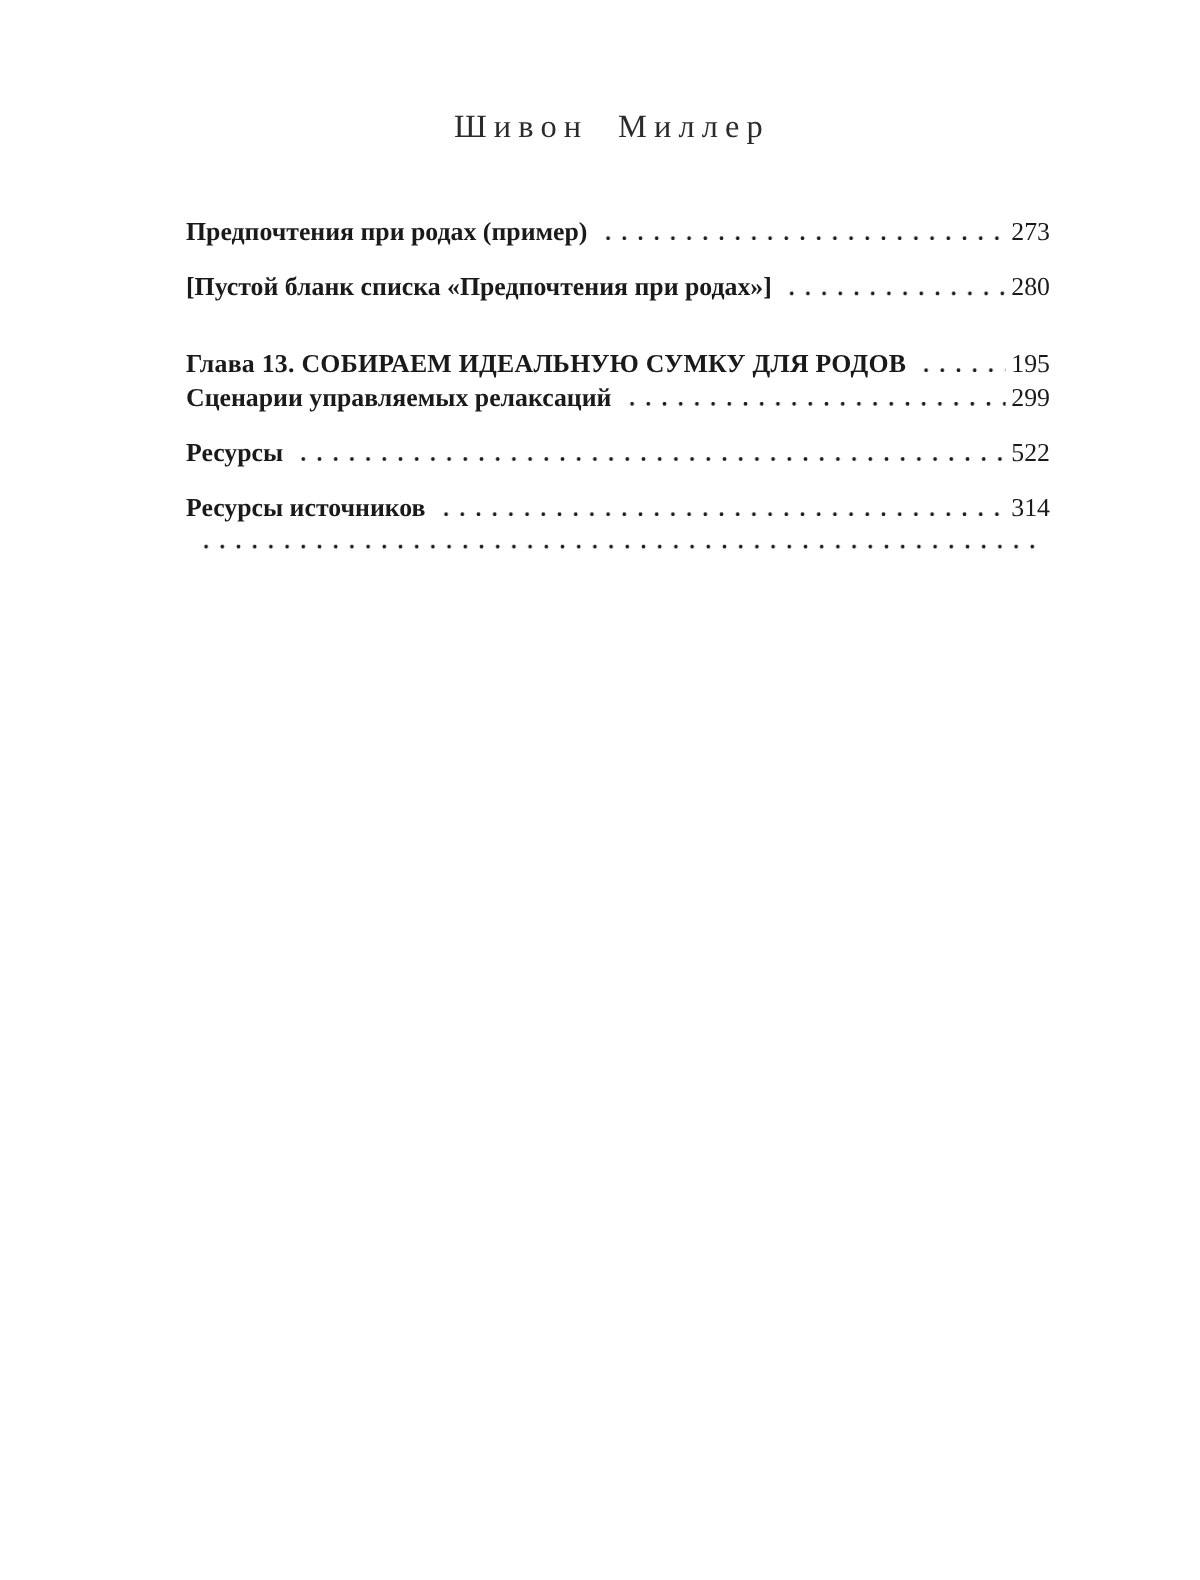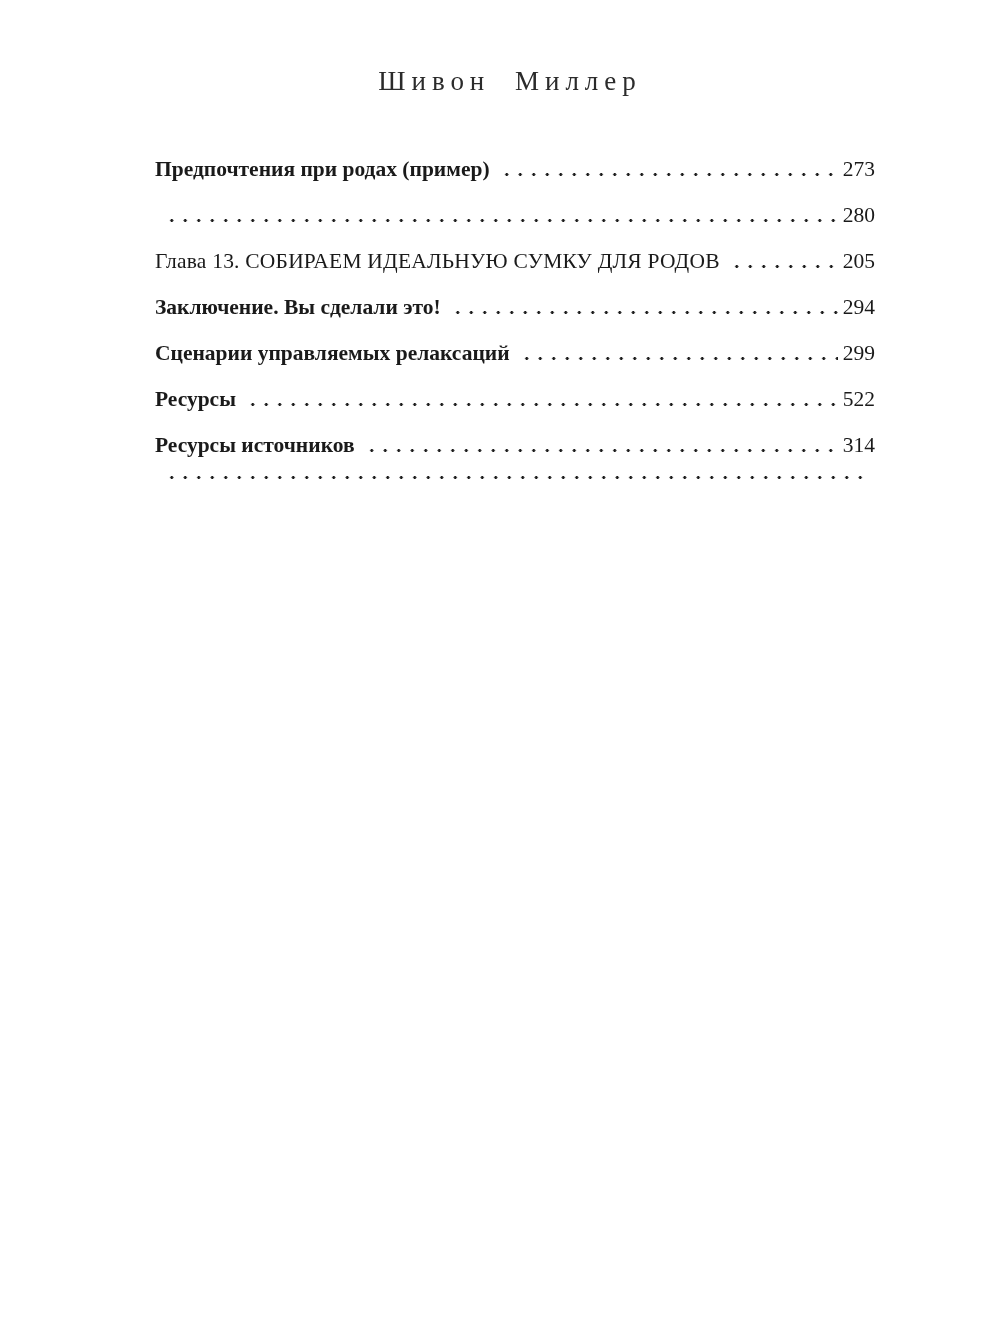--- a/index.html
+++ b/index.html
@@ -11,21 +11,21 @@
     color: #1a1a1a;
     overflow: hidden;
   }
   .page {
     position: relative;
     width: 1000px;
     height: 1317px;
     background: #ffffff;
   }
   .author-header {
-    padding-top: 64px;
+    padding-top: 88px;
     text-align: center;
     font-size: 27px;
     line-height: 34px;
     font-weight: 400;
     letter-spacing: 0.22em;
     word-spacing: 0.45em;
     color: #2b2b2b;
     margin-left: 20px;
   }
   .toc {
@@ -35,21 +35,21 @@
     display: flex;
     align-items: baseline;
     height: 30px;
     margin-bottom: 16px;
     font-size: 21.5px;
     line-height: 30px;
     white-space: nowrap;
   }
   .toc-title { color: #1a1a1a; }
   .weight-bold { font-weight: 700; }
-  .weight-regular { font-weight: 400; letter-spacing: 0.01em; }
+  .weight-regular { font-weight: 700; letter-spacing: 0.01em; margin-top: 18px; }
   .toc-leader {
     flex: 1 1 auto;
     height: 3px;
     margin: 0 5px 0 8px;
     background-image: radial-gradient(circle, #1b1b1b 1.3px, transparent 1.8px);
     background-size: 13.5px 3px;
     background-repeat: repeat-x;
     background-position: 2px 100%;
   }
   .toc-page {
@@ -68,35 +68,31 @@
 
   <div class="toc">
 
     <div class="toc-row">
       <span class="toc-title weight-bold">Предпочтения при родах (пример)</span>
       <span class="toc-leader"></span>
       <span class="toc-page">273</span>
     </div>
 
     <div class="toc-row">
+      <span class="toc-title weight-bold">[Пустой бланк списка «Предпочтения при родах»]</span>
       <span class="toc-leader"></span>
       <span class="toc-page">280</span>
     </div>
 
     <div class="toc-row">
       <span class="toc-title weight-regular">Глава 13. СОБИРАЕМ ИДЕАЛЬНУЮ СУМКУ ДЛЯ РОДОВ</span>
       <span class="toc-leader"></span>
-      <span class="toc-page">205</span>
+      <span class="toc-page">195</span>
     </div>
 
-    <div class="toc-row">
-      <span class="toc-title weight-bold">Заключение. Вы сделали это!</span>
-      <span class="toc-leader"></span>
-      <span class="toc-page">294</span>
-    </div>
 
     <div class="toc-row">
       <span class="toc-title weight-bold">Сценарии управляемых релаксаций</span>
       <span class="toc-leader"></span>
       <span class="toc-page">299</span>
     </div>
 
     <div class="toc-row">
       <span class="toc-title weight-bold">Ресурсы</span>
       <span class="toc-leader"></span>

